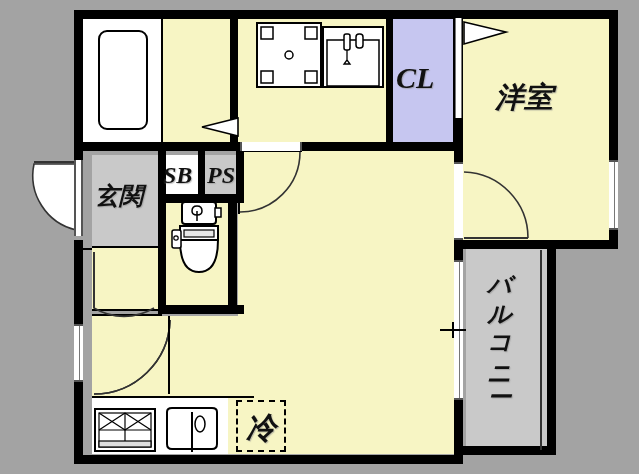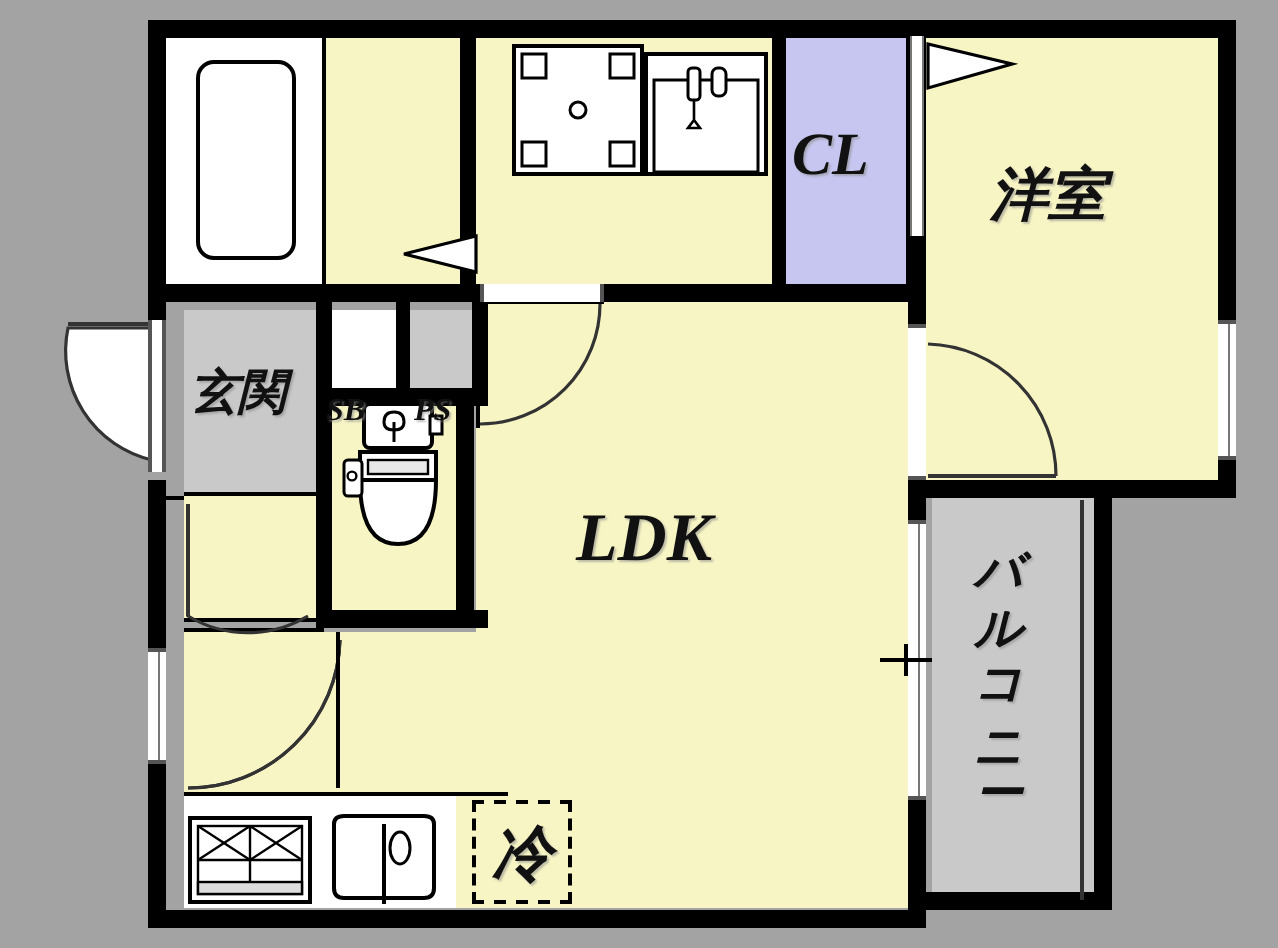--- a/index.html
+++ b/index.html
@@ -83,23 +83,22 @@
   }
   .lbl-genkan {
     font-family: "DejaVu Sans", sans-serif;
     font-weight: 700;
     font-size: 24px;
     font-style: italic;
   }
   .lbl-sb, .lbl-ps {
     font-style: italic;
     font-weight: 700;
-    font-size: 16px;
+    font-size: 24px;
     font-family: "Liberation Serif", serif;
-    margin-top: 35px;
   }
   .lbl-balcony {
     font-family: "DejaVu Sans", sans-serif;
     font-weight: 700;
     font-size: 24px;
     font-style: italic;
     writing-mode: vertical-rl;
     text-orientation: upright;
     letter-spacing: 4px;
   }
@@ -315,21 +314,20 @@
   <svg class="abs" style="left:200px; top:116px;" width="42" height="24">
     <path d="M38 2 L2 11 L38 20 Z" fill="#fff" stroke="#000" stroke-width="1.6"></path>
   </svg>
 
   <div class="abs win-h" style="left:240px; top:142px; width:62px; height:9px;"></div>
 
   <div class="label lbl-cl" style="left:396px; top:62px;">CL</div>
 
   <div class="label lbl-jp" style="left:495px; top:82px;">洋室</div>
 
-  <div class="label lbl-ldk" style="left:288px; top:252px;">LDK</div>
 
   <div class="label lbl-genkan" style="left:95px; top:184px;">玄関</div>
 
   <div class="label lbl-sb" style="left:163px; top:163px;">SB</div>
 
   <div class="label lbl-ps" style="left:207px; top:163px;">PS</div>
 
   <div class="label lbl-balcony" style="left:486px; top:258px;">バルコニー</div>
 
   <div class="label lbl-rei" style="left:246px; top:412px;">冷</div>

